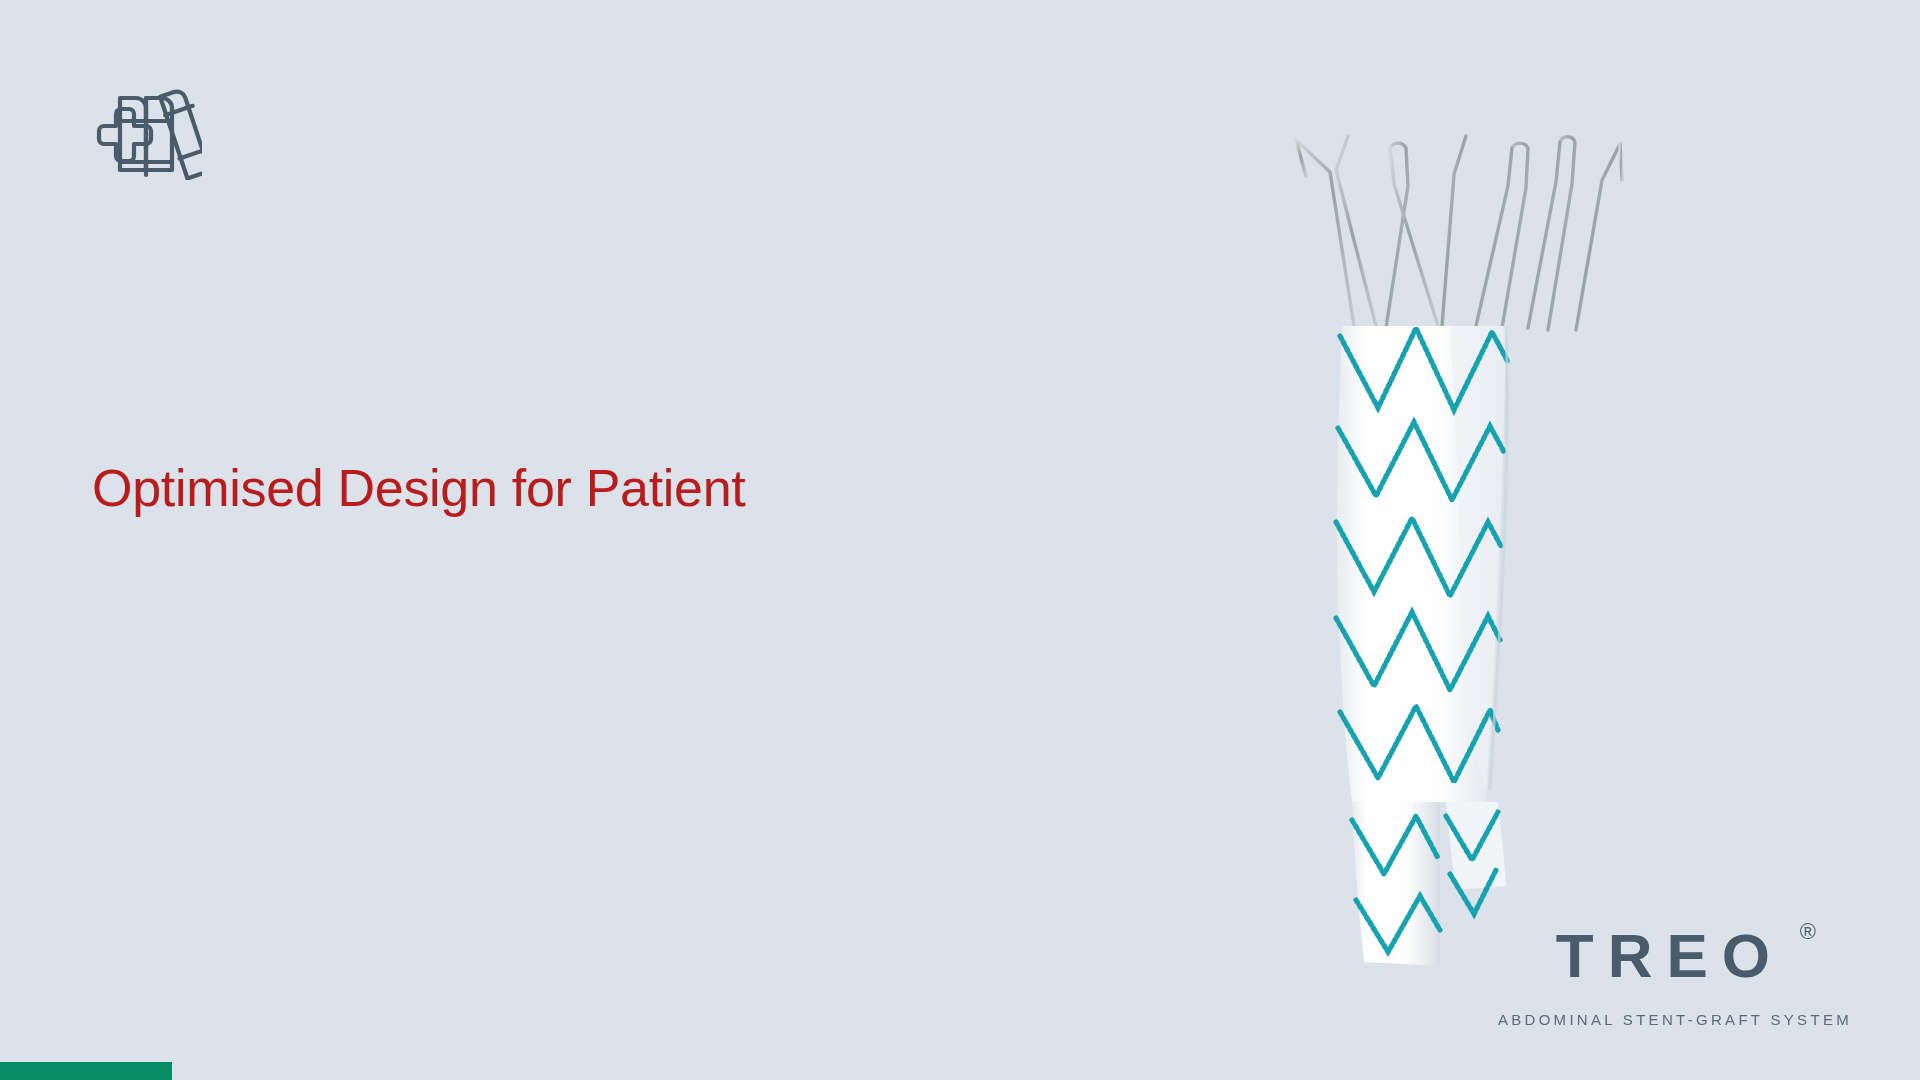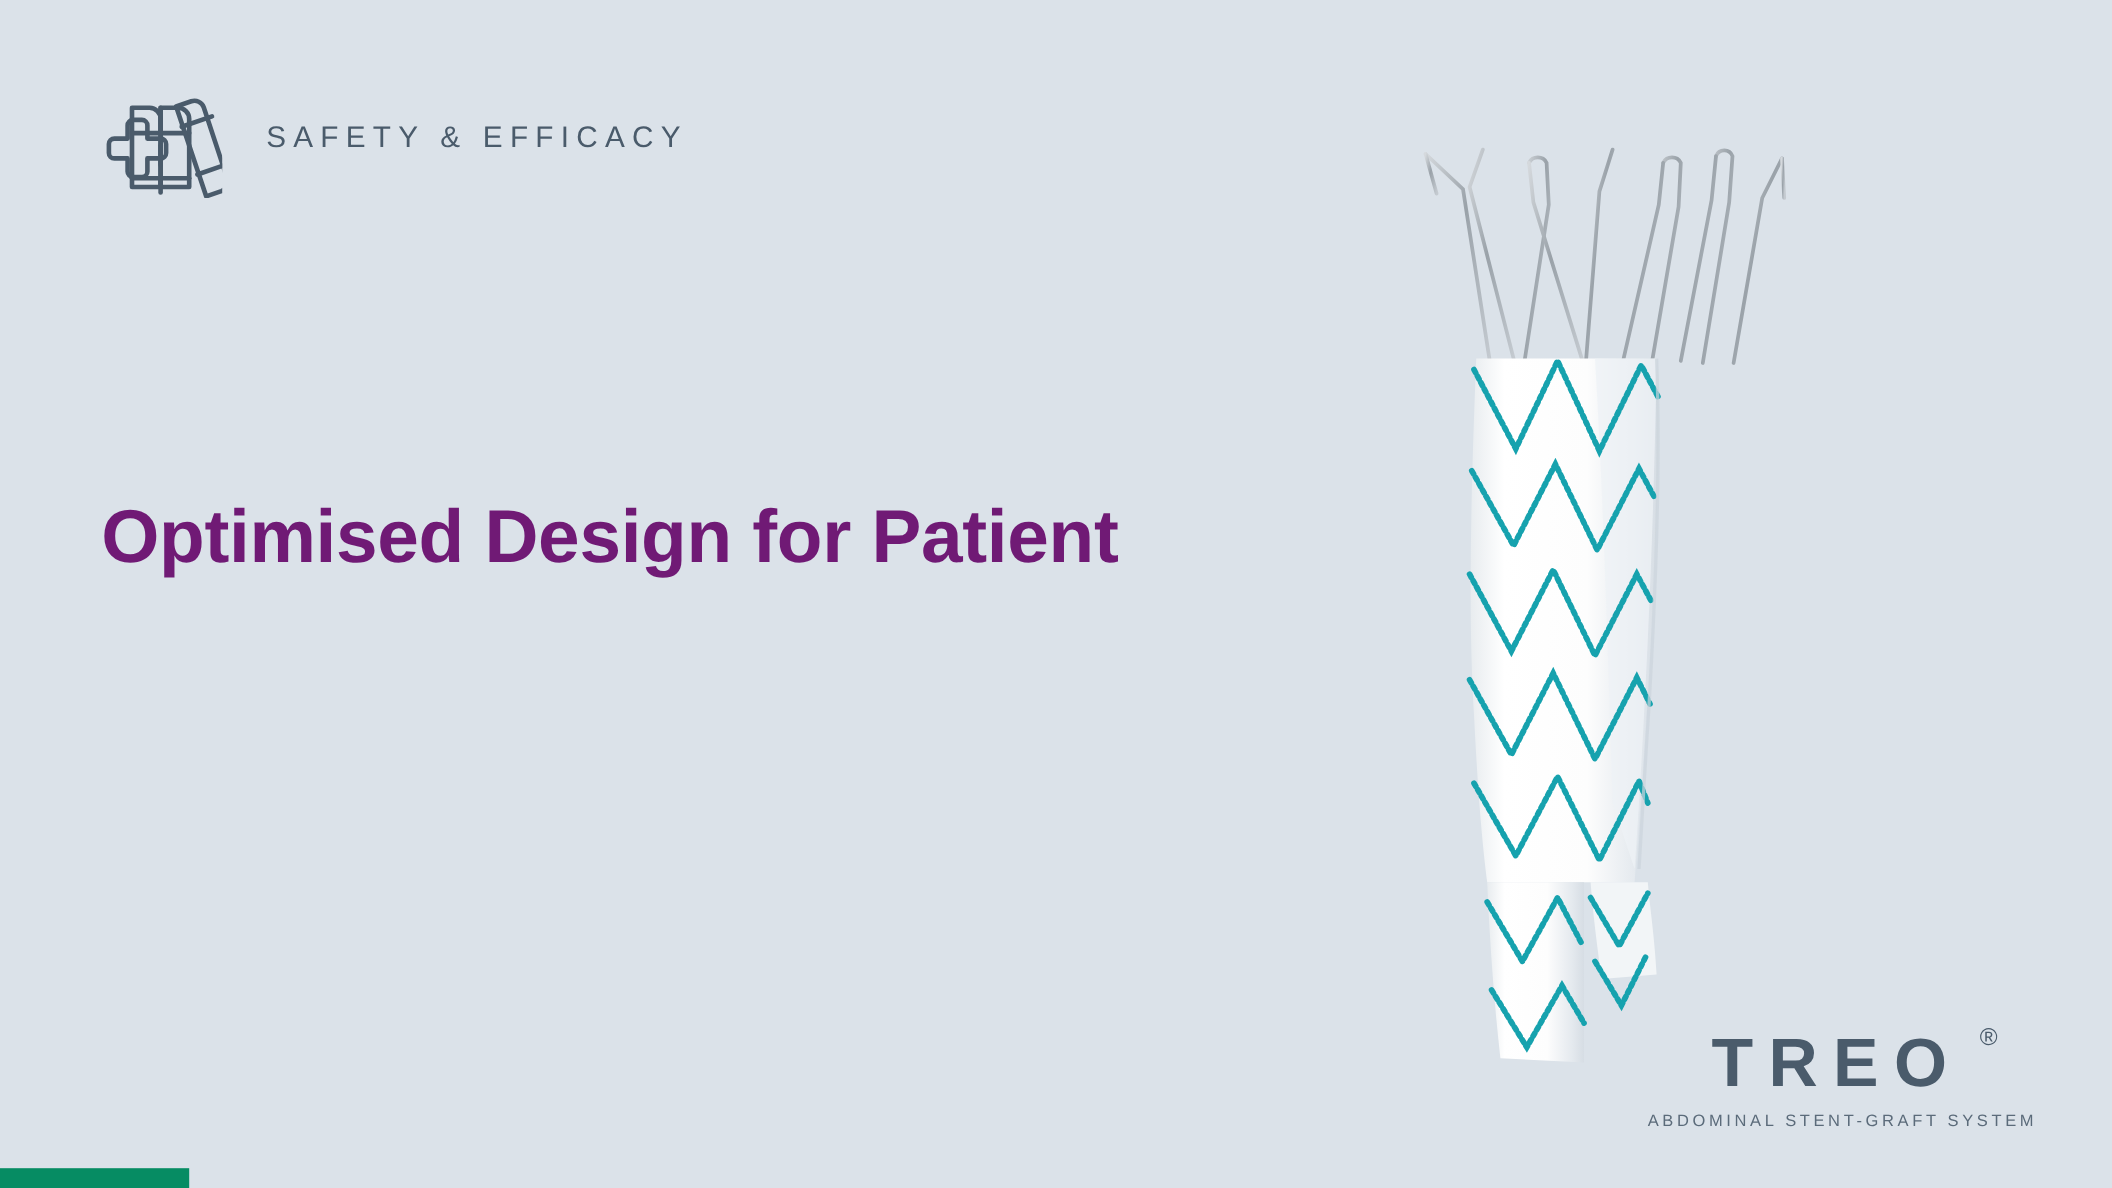--- a/index.html
+++ b/index.html
@@ -35,24 +35,24 @@
     white-space:nowrap;
   }
 
   
   .headline {
     position:absolute;
     left:92px; top:437px;
     width:1180px;
   }
   .headline-line {
-    font-size:68px;
+    font-size:52px;
     line-height:102px;
-    font-weight:700;
-    color:#701a75;
+    font-weight:400;
+    color:#b91c1c;
     letter-spacing:-0.3px;
     white-space:nowrap;
   }
 
   
   .product {
     position:absolute;
     left:1290px; top:130px;
     width:340px; height:860px;
   }
@@ -76,21 +76,21 @@
   }
   .brand-reg {
     position:absolute;
     top:-4px; right:-22px;
     font-size:22px;
     font-weight:400;
     letter-spacing:0;
     color:#4a5b6b;
   }
   .brand-tagline {
-    margin-top:13px;
+    margin-top:24px;
     font-size:15px;
     letter-spacing:3.3px;
     color:#5b6b7a;
     white-space:nowrap;
   }
 
   
   .progress-track {
     position:absolute;
     left:0; bottom:0;
@@ -126,21 +126,20 @@
         <path d="M86 24 l14 -4 a9 9 0 0 1 11 6 l18 66 a9 9 0 0 1 -6 11 l-14 4 Z" transform="translate(-14,2) rotate(-3 100 60)"></path>
         <line x1="76" y1="44" x2="104" y2="36" transform="rotate(-3 100 60)"></line>
         <line x1="88" y1="88" x2="116" y2="80" transform="rotate(-3 100 60)"></line>
 
         <path d="M14 56 h12 V44 a5 5 0 0 1 5 -5 h8 a5 5 0 0 1 5 5 v12 h12 a5 5 0 0 1 5 5 v8
                  a5 5 0 0 1 -5 5 h-12 v12 a5 5 0 0 1 -5 5 h-8 a5 5 0 0 1 -5 -5 V74 h-12
                  a5 5 0 0 1 -5 -5 v-8 a5 5 0 0 1 5 -5 Z"></path>
       </svg>
     </span>
 
-    <span class="eyebrow-label">SAFETY &amp; EFFICACY</span>
   </div>
 
   <div class="headline">
     <div class="headline-line">Optimised Design for Patient</div>
   </div>
 
   <div class="product">
     <svg viewBox="0 0 340 860" xmlns="http://www.w3.org/2000/svg">
       <defs>
         <linearGradient id="fabric" x1="0" y1="0" x2="1" y2="0">

